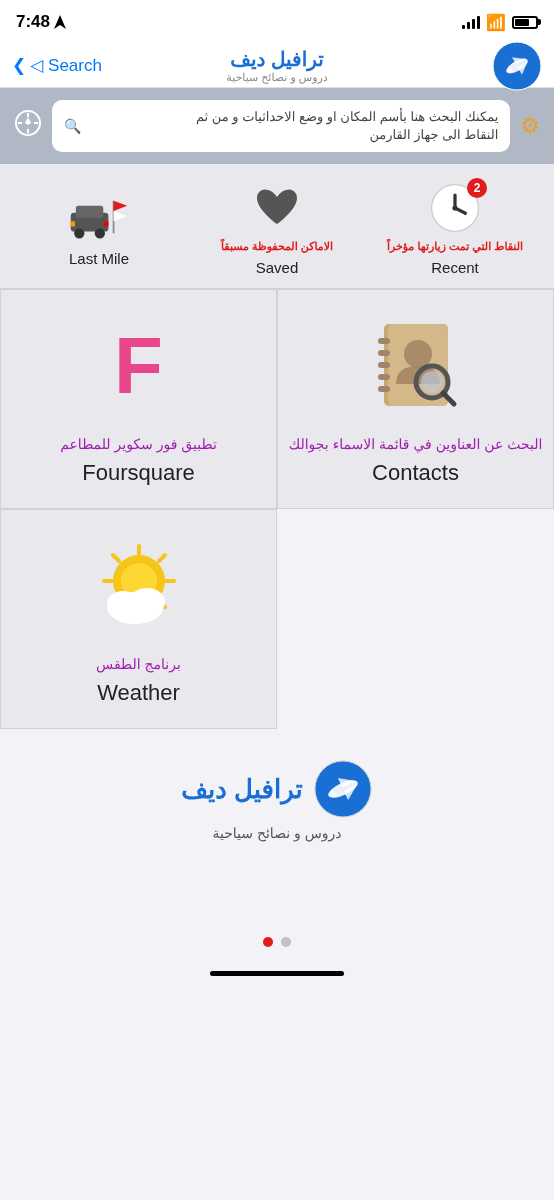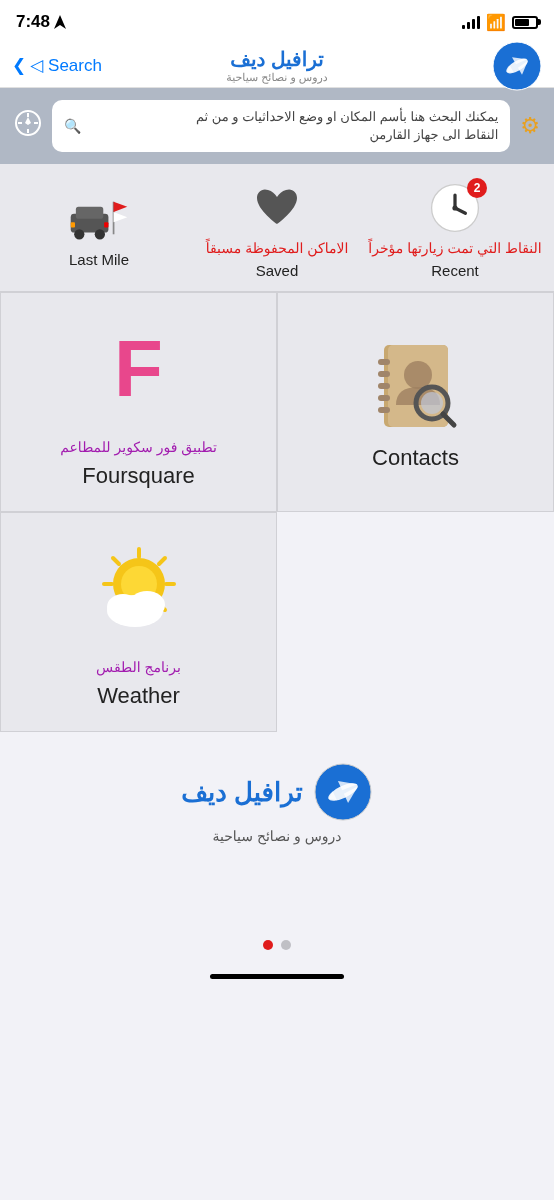--- a/index.html
+++ b/index.html
@@ -177,24 +177,25 @@
       display: flex;
       align-items: center;
       justify-content: center;
     }
     .quick-label-en {
       font-size: 15px;
       color: #222;
       font-weight: 400;
     }
     .quick-label-ar {
-      font-size: 14px;
+      font-size: 11px;
       color: #e01c1c;
       direction: rtl;
       text-align: left;
+      font-weight: bold;
     }
     .badge {
       position: absolute;
       top: -4px;
       right: -4px;
       background: #e01c1c;
       color: #fff;
       border-radius: 50%;
       width: 20px;
       height: 20px;
@@ -478,20 +479,21 @@
         <rect x="12" y="70" width="12" height="6" rx="3" fill="#a0856a"></rect>
 
         <circle cx="52" cy="38" r="14" fill="#9e8060" opacity="0.8"></circle>
         <path d="M30,68 Q30,50 52,50 Q74,50 74,68Z" fill="#9e8060" opacity="0.8"></path>
 
         <circle cx="66" cy="66" r="16" fill="none" stroke="#555" stroke-width="5"></circle>
         <circle cx="66" cy="66" r="11" fill="#c0c8d8" opacity="0.7"></circle>
         <line x1="77" y1="77" x2="88" y2="88" stroke="#444" stroke-width="5" stroke-linecap="round"></line>
       </svg>
     </div>
+    <span class="grid-label-ar">البحث عن العناوين في قائمة الاسماء بجوالك</span>
     <span class="grid-label-en">Contacts</span>
   </div>
 
   <div class="grid-cell">
     <div class="grid-icon weather-img">
       <svg viewBox="0 0 100 100" width="100" height="100">
 
         <circle cx="50" cy="45" r="26" fill="#f5c518"></circle>
 
         <line x1="50" y1="10" x2="50" y2="18" stroke="#f5c518" stroke-width="4" stroke-linecap="round"></line>

